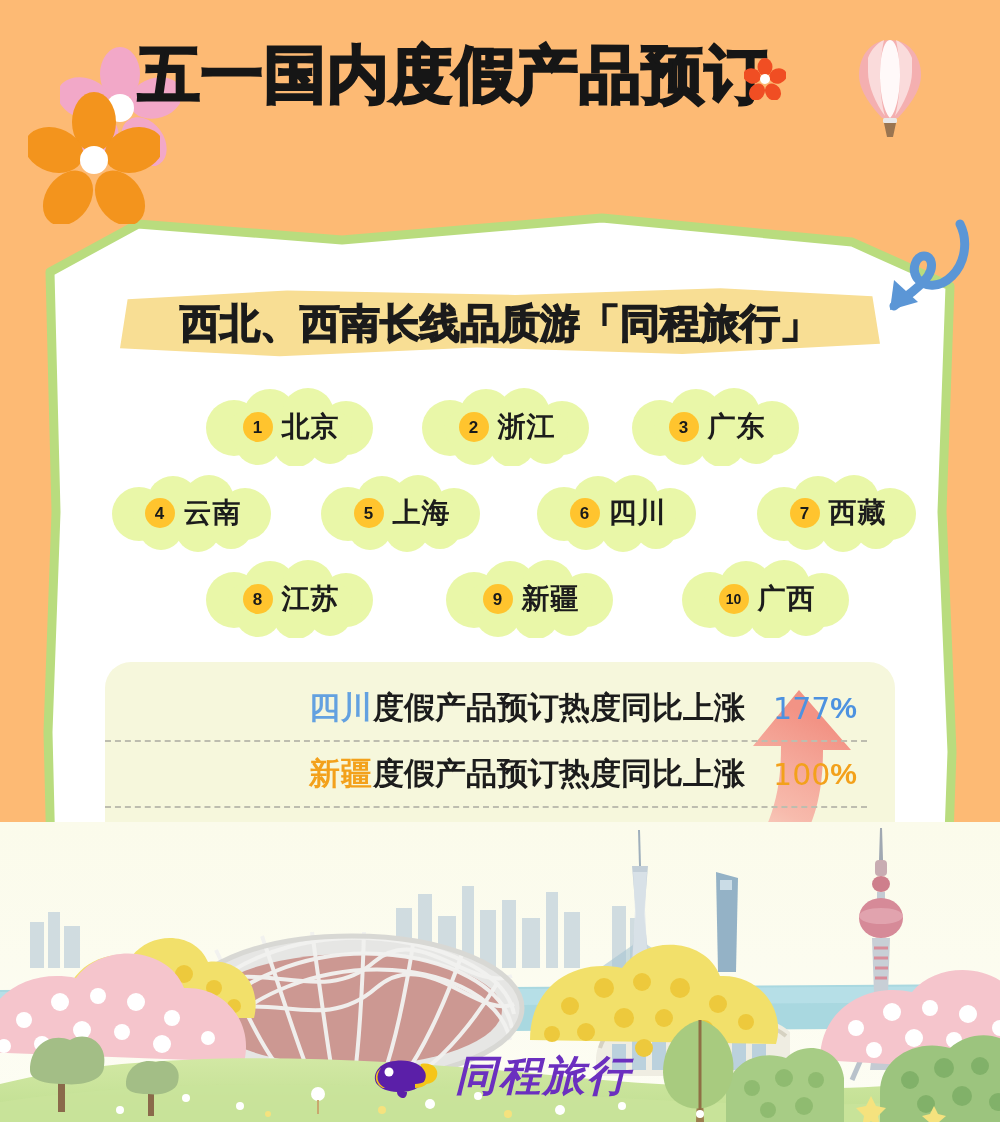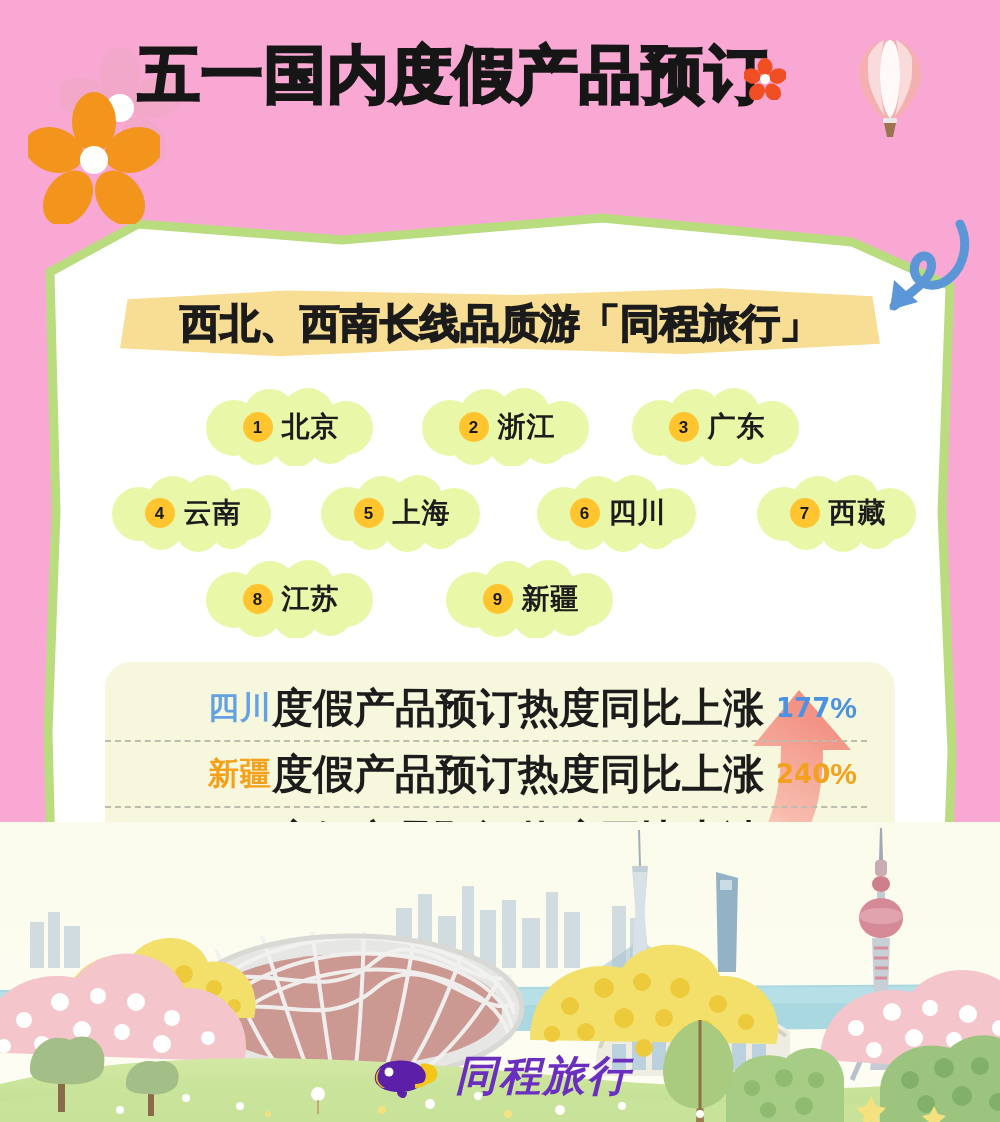--- a/index.html
+++ b/index.html
@@ -4,21 +4,21 @@
 <style>
   * { box-sizing: border-box; margin: 0; padding: 0; }
   html, body {
     width: 1000px; height: 1122px;
     font-family: "Liberation Sans", "DejaVu Sans", sans-serif;
     overflow: hidden;
   }
   #root {
     position: relative;
     width: 1000px; height: 1122px;
-    background: #f9a8d4;
+    background: #fdba74;
     overflow: hidden;
   }
 
   
   .flower { position: absolute; }
 
   
   #balloon { position: absolute; left: 855px; top: 38px; width: 70px; height: 108px; }
 
   
@@ -114,26 +114,26 @@
     display: flex; align-items: center; justify-content: flex-end;
     border-bottom: 2px dashed #BDBDAF;
     padding-right: 10px;
   }
   .stat-row:last-child { }
   .stat-region {
     font-size: 31px; font-weight: 900;
     letter-spacing: 1px;
   }
   .stat-desc {
-    font-size: 41px; font-weight: 800; color: #1C1C1C;
+    font-size: 31px; font-weight: 800; color: #1C1C1C;
     letter-spacing: 0px;
   }
   .stat-value {
-    font-size: 26px; font-weight: 700;
-    margin-left: 12px;
+    font-size: 30px; font-weight: 400;
+    margin-left: 28px;
     letter-spacing: 0px;
     font-family: "DejaVu Sans", sans-serif;
   }
   .stat-pct { font-size: 30px; font-weight: 900; }
 
   
   #scenery { position: absolute; left: 0; bottom: 0; width: 1000px; height: 300px; z-index: 9; }
 
   
   #footer-logo {
@@ -394,20 +394,38 @@
           <circle cx="134" cy="54" r="22"></circle>
             <rect x="32" y="24" width="124" height="34" rx="16"></rect>
         </g>
       </svg>
       <div class="cloud-content">
         <span class="rank-badge">9</span>
         <span class="rank-name">新疆</span>
       </div>
     </div>
 
+    <div class="cloud-item" style="left:672px; top:560px; width:190px; height:78px;">
+      <svg class="cloud-shape" viewBox="0 0 190 78">
+        <g fill="#E9F7A8">
+          <circle cx="38" cy="40" r="28"></circle>
+            <circle cx="74" cy="28" r="27"></circle>
+          <circle cx="112" cy="26" r="26"></circle>
+            <circle cx="150" cy="40" r="27"></circle>
+          <circle cx="62" cy="54" r="23"></circle>
+            <circle cx="100" cy="56" r="23"></circle>
+          <circle cx="134" cy="54" r="22"></circle>
+            <rect x="32" y="24" width="124" height="34" rx="16"></rect>
+        </g>
+      </svg>
+      <div class="cloud-content">
+        <span class="rank-badge wide">10</span>
+        <span class="rank-name">广西</span>
+      </div>
+    </div>
 
   </div>
 
   <div id="stats-panel">
     <svg id="stats-arrow" viewBox="0 0 190 218">
       <defs>
         <linearGradient id="arrGrad" x1="0" y1="1" x2="0.45" y2="0">
           <stop offset="0%" stop-color="#FBDCD3" stop-opacity="0.25"></stop>
           <stop offset="55%" stop-color="#F7B0A4" stop-opacity="0.85"></stop>
           <stop offset="100%" stop-color="#F29385"></stop>
@@ -418,21 +436,21 @@
     <div id="stats-rows">
       <div class="stat-row">
         <span class="stat-region" style="color:#63A1E0">四川</span>
         <span class="stat-desc">度假产品预订热度同比上涨</span>
         <span class="stat-value" style="color:#4D92E0">177</span>
         <span class="stat-pct" style="color:#4D92E0">%</span>
       </div>
       <div class="stat-row">
         <span class="stat-region" style="color:#F3A11B">新疆</span>
         <span class="stat-desc">度假产品预订热度同比上涨</span>
-        <span class="stat-value" style="color:#F3A11B">240</span>
+        <span class="stat-value" style="color:#F3A11B">100</span>
         <span class="stat-pct" style="color:#F3A11B">%</span>
       </div>
       <div class="stat-row">
         <span class="stat-region" style="color:#2E7D45">云南</span>
         <span class="stat-desc">度假产品预订热度同比上涨</span>
         <span class="stat-value" style="color:#2E7D45">150</span>
         <span class="stat-pct" style="color:#2E7D45">%</span>
       </div>
     </div>
   </div>

